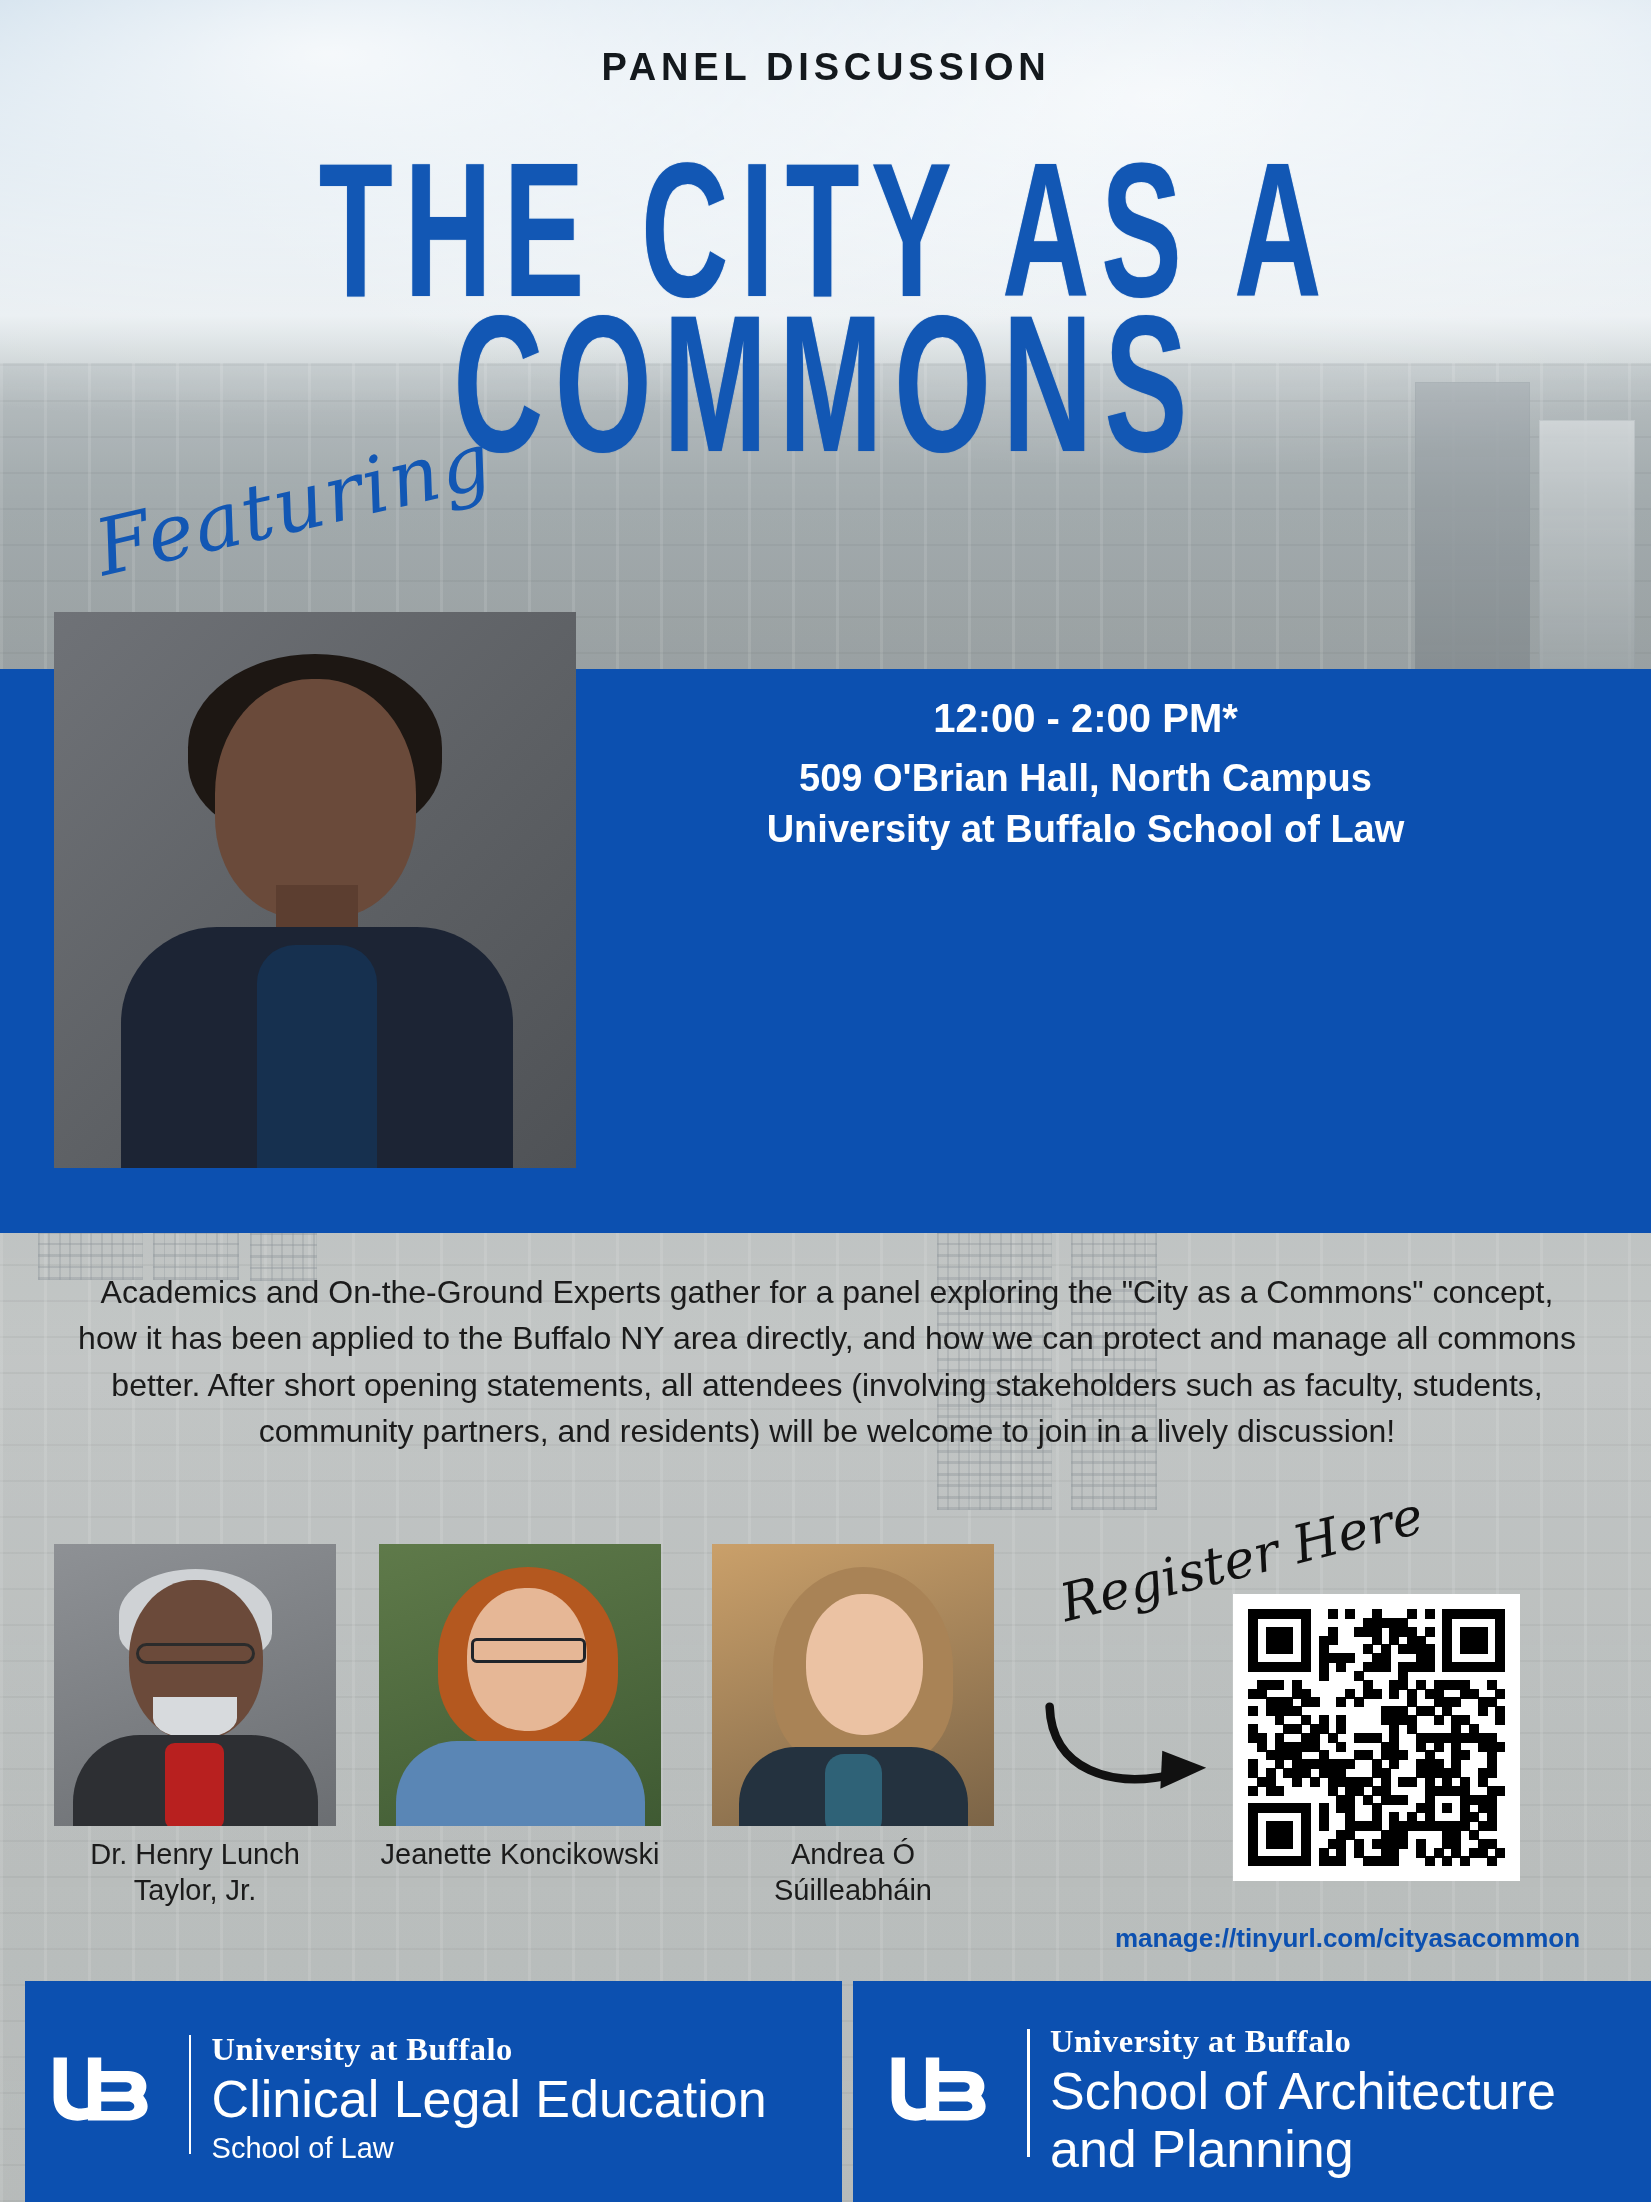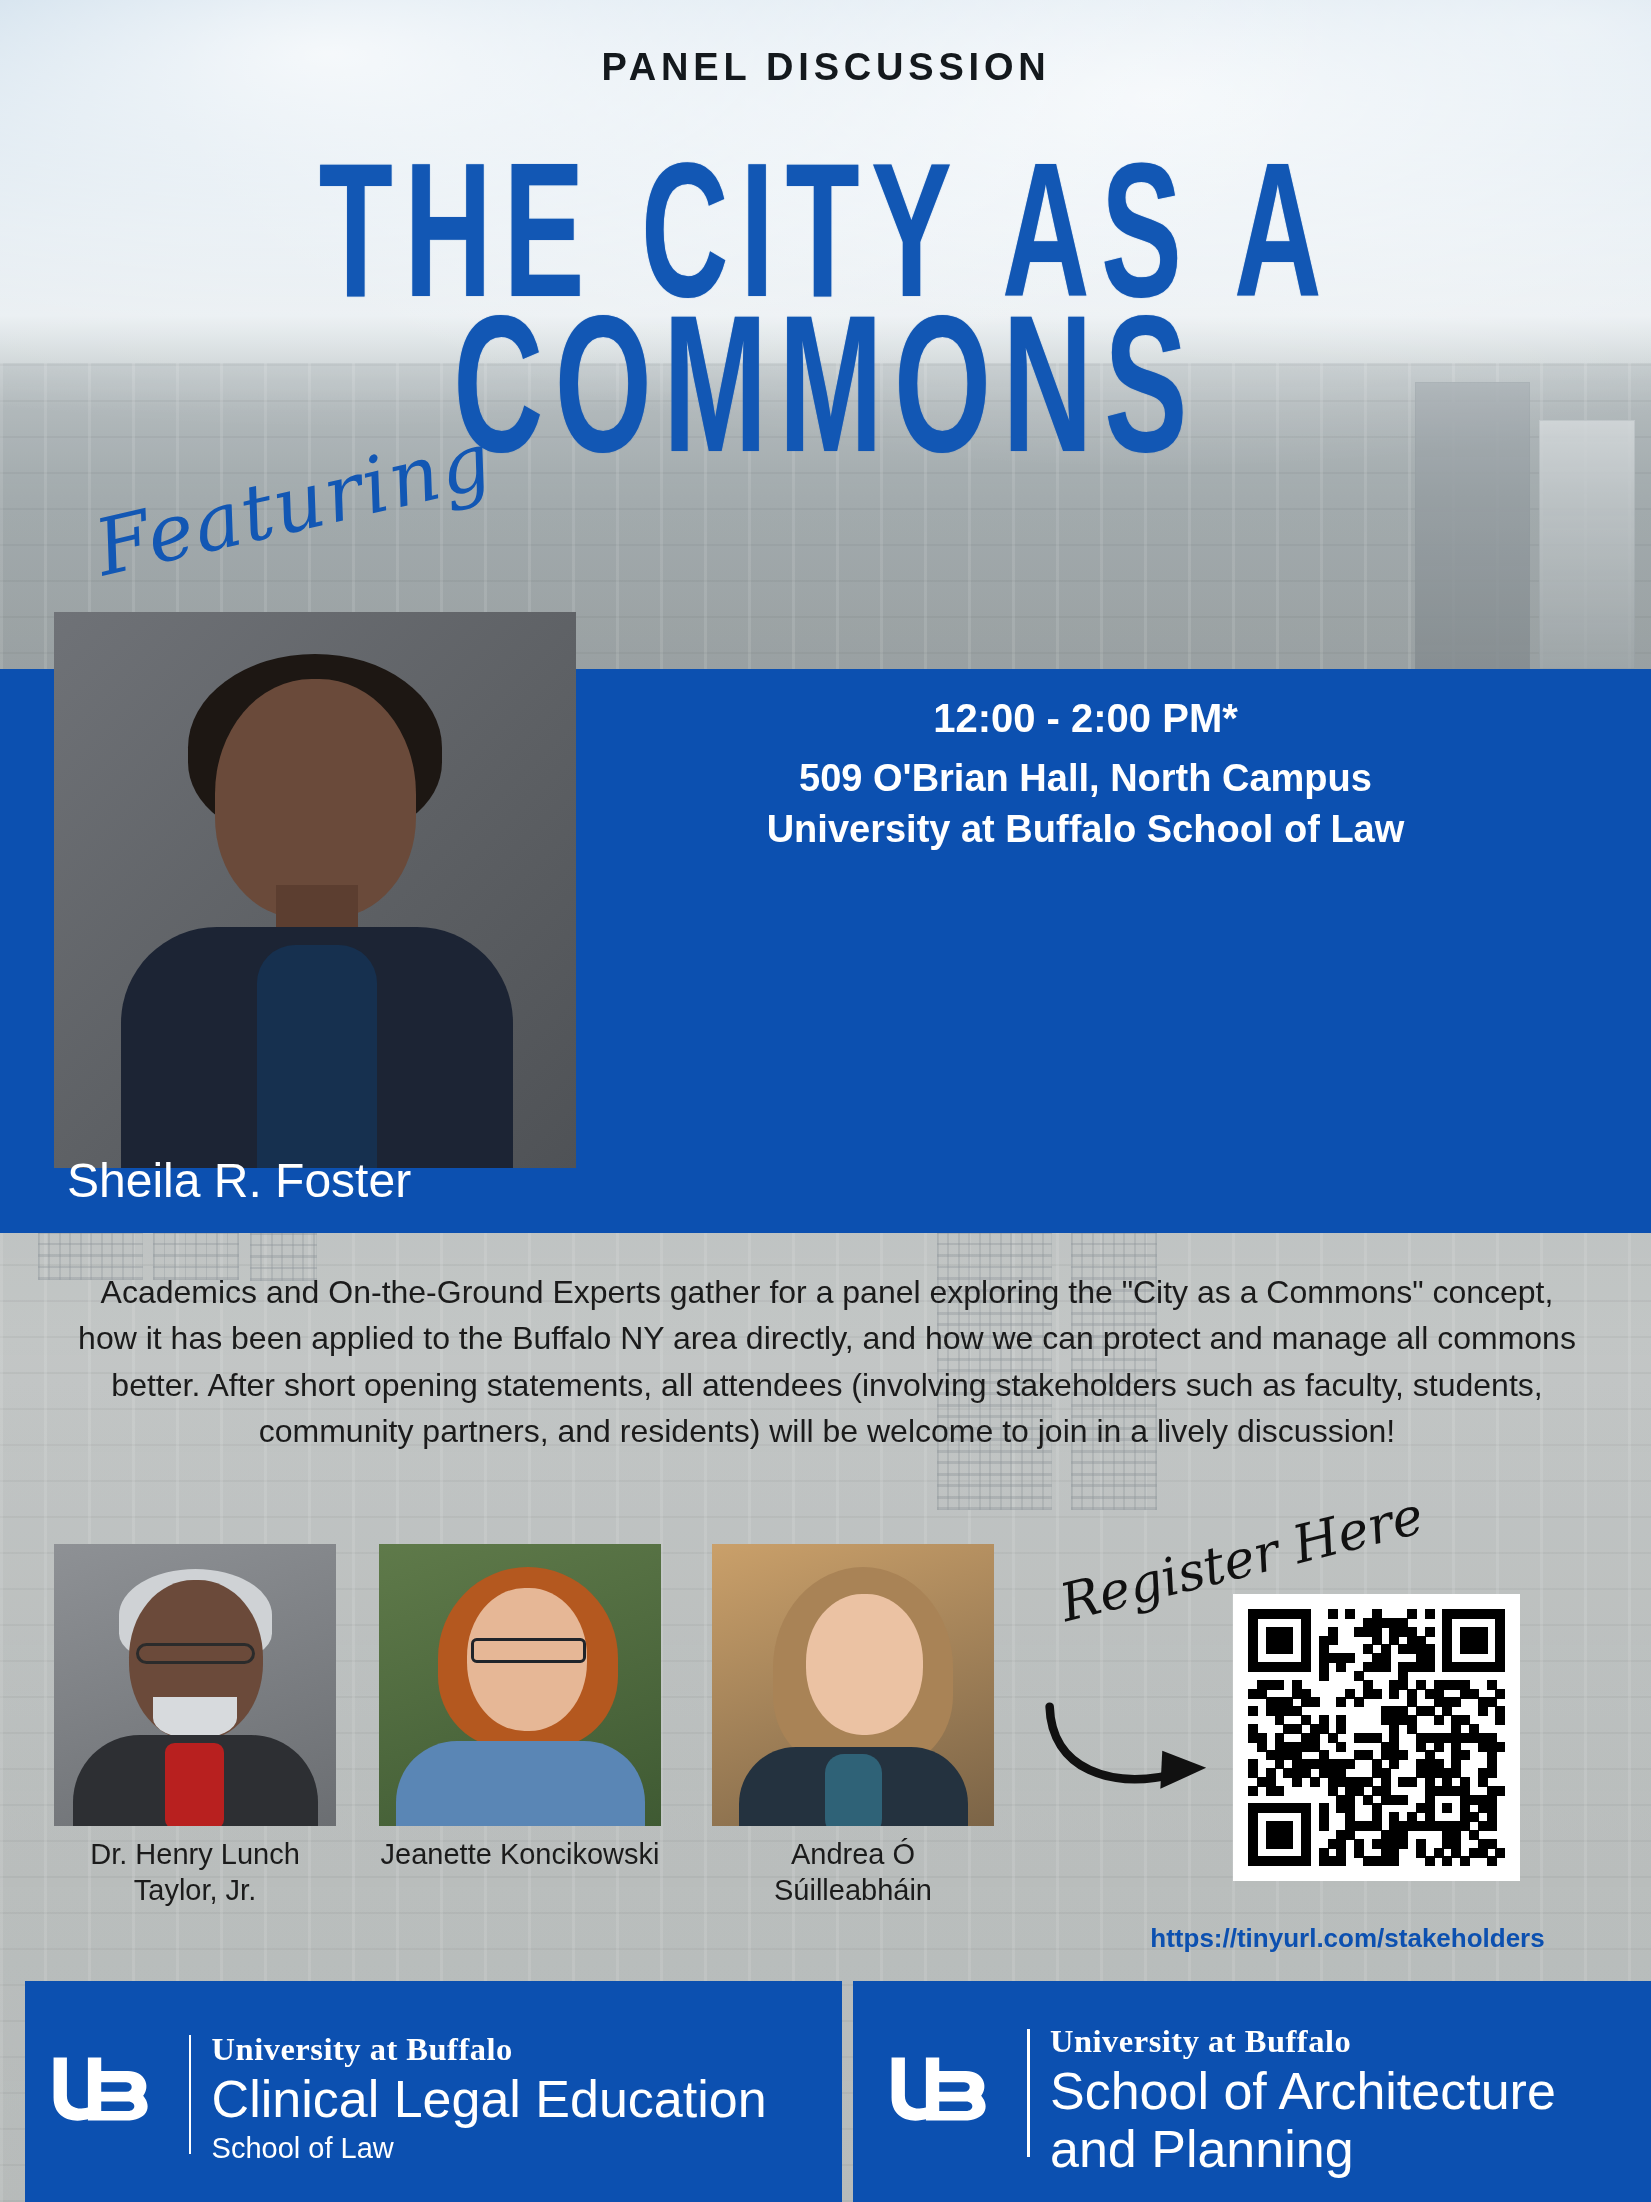--- a/index.html
+++ b/index.html
@@ -237,21 +237,20 @@
     <div class="loc2">University at Buffalo School of Law</div>
   </div>
 
   <div class="foster-photo">
     <div class="fp-hair"></div>
     <div class="fp-head"></div>
     <div class="fp-neck"></div>
     <div class="fp-body"></div>
     <div class="fp-shirt"></div>
   </div>
-  <div class="foster-name">Sheila R. Foster</div>
 
   <div class="desc">Academics and On-the-Ground Experts gather for a panel exploring the "City as a Commons" concept, how it has been applied to the Buffalo NY area directly, and how we can protect and manage all commons better. After short opening statements, all attendees (involving stakeholders such as faculty, students, community partners, and residents) will be welcome to join in a lively discussion!</div>
 
   <div class="panelists">
     <div class="pcard p1">
       <div class="pphoto">
         <div class="hair"></div>
         <div class="head"></div>
         <div class="glasses"></div>
         <div class="beard"></div>
@@ -712,21 +711,21 @@
         <i class="qr-cell" style="left:124px;top:247px;width:9.6px;height:9.6px"></i>
         <i class="qr-cell" style="left:133px;top:247px;width:9.6px;height:9.6px"></i>
         <i class="qr-cell" style="left:141px;top:247px;width:9.6px;height:9.6px"></i>
         <i class="qr-cell" style="left:177px;top:247px;width:9.6px;height:9.6px"></i>
         <i class="qr-cell" style="left:194px;top:247px;width:9.6px;height:9.6px"></i>
         <i class="qr-cell" style="left:212px;top:247px;width:9.6px;height:9.6px"></i>
         <i class="qr-cell" style="left:239px;top:247px;width:9.6px;height:9.6px"></i>
       </div>
   </div>
 
-  <div class="qr-url">https://tinyurl.com/stakeholders</div>
+  <div class="qr-url">manage://tinyurl.com/cityasacommon</div>
 
   <div class="footer">
     <div class="foot-left">
       <svg class="ub-logo" style="left:19px; top:67px;" viewBox="0 0 130 86">
         <path d="M10 10 L10 52 C10 74 30 80 48 74 L48 62 C36 66 24 62 24 50 L24 10 Z" fill="#fff"></path>
         <path d="M46 10 L46 76 L86 76 C108 76 114 62 104 50 C112 40 106 24 88 24 L60 24 L60 10 Z
                  M60 36 L86 36 C94 36 94 46 86 46 L60 46 Z
                  M60 56 L88 56 C97 56 97 66 88 66 L60 66 Z" fill="#fff"></path>
       </svg>
       <div class="rule" style="left:164px; top:54px; height:119px;"></div>

